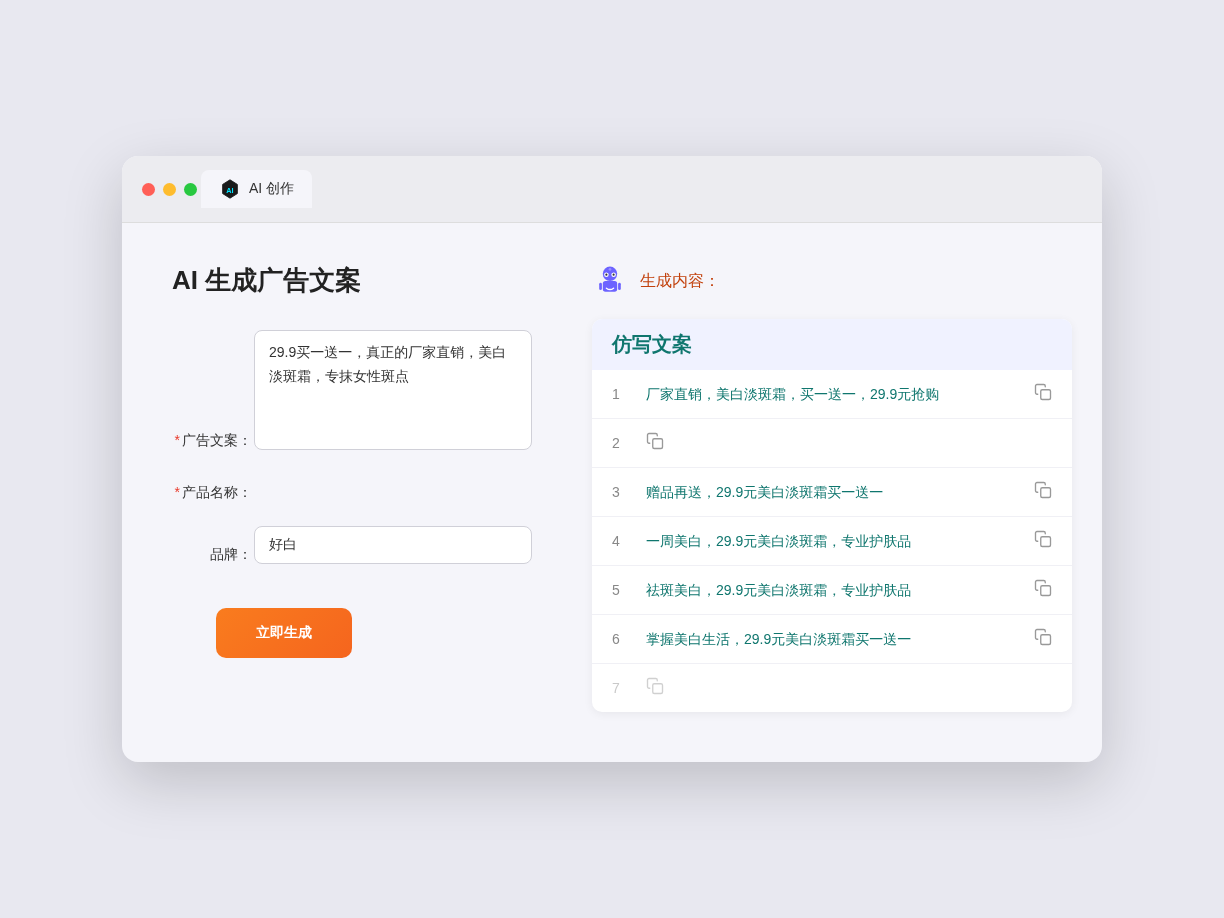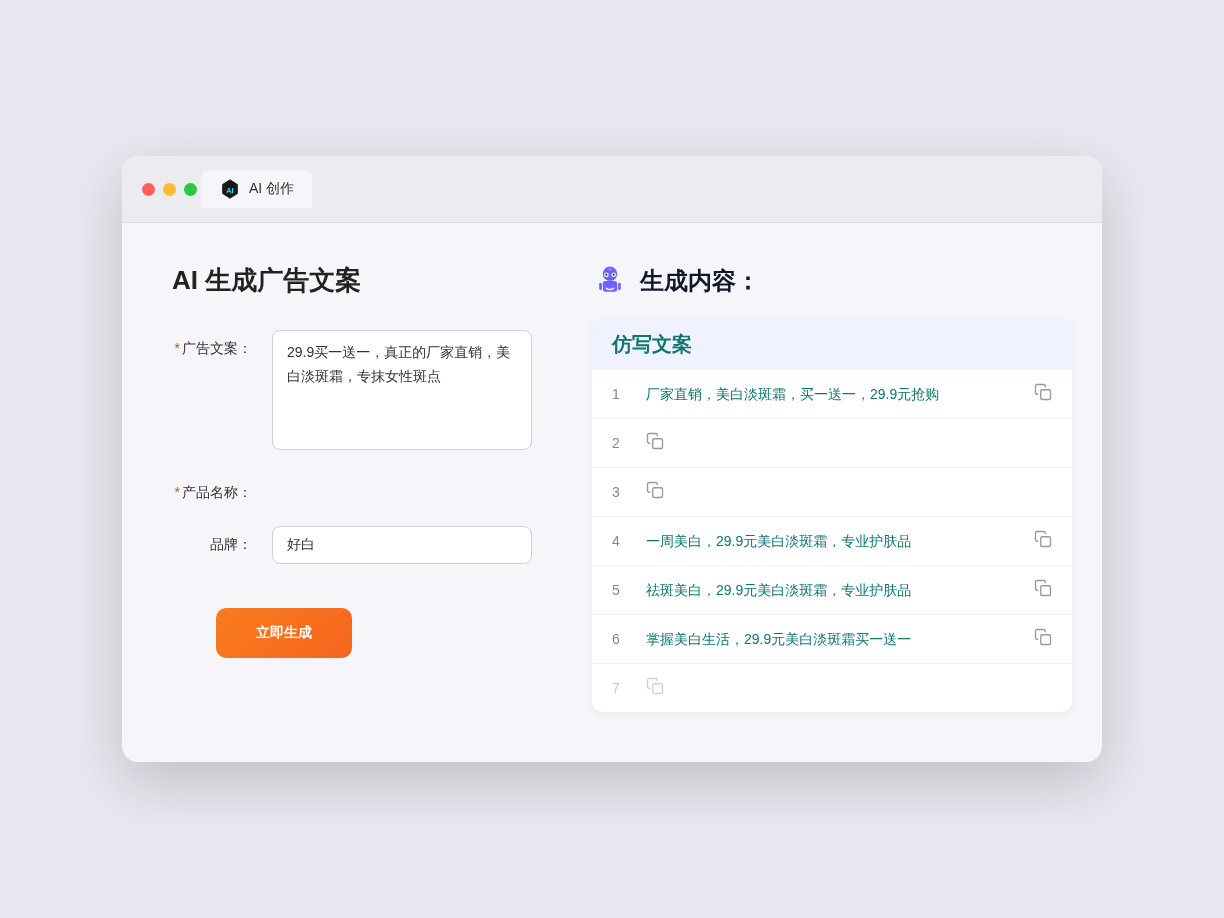--- a/index.html
+++ b/index.html
@@ -74,23 +74,23 @@
 
     .page-title {
       font-size: 26px;
       font-weight: 700;
       color: #222;
       margin-bottom: 32px;
     }
 
     .form-row {
       display: flex;
-      align-items: flex-start;
+      align-items: flex-end;
       margin-bottom: 24px;
-      gap: 20px;
+      gap: 2px;
     }
 
     .form-label {
       font-size: 14px;
       color: #333;
       white-space: nowrap;
       padding-top: 10px;
       min-width: 80px;
       text-align: right;
     }
@@ -138,23 +138,23 @@
     }
 
     .right-header {
       display: flex;
       align-items: center;
       gap: 12px;
       margin-bottom: 20px;
     }
 
     .right-title {
-      font-size: 24px;
-      font-weight: 700;
-      color: #0f172a;
+      font-size: 16px;
+      font-weight: 400;
+      color: #c2410c;
     }
 
     .results-table {
       background: #fff;
       border-radius: 10px;
       overflow: hidden;
       box-shadow: 0 2px 10px rgba(0,0,0,0.06);
     }
 
     .table-header {
@@ -283,20 +283,21 @@
             </div>
             <div class="table-row">
               <span class="row-num">2</span>
               <span style="cursor: pointer;"><svg width="18" height="18" viewBox="0 0 24 24" fill="none" stroke="#999" stroke-width="1.8" stroke-linecap="round" stroke-linejoin="round">
                   <rect x="9" y="9" width="13" height="13" rx="2"></rect>
                   <path d="M5 15H4a2 2 0 0 1-2-2V4a2 2 0 0 1 2-2h9a2 2 0 0 1 2 2v1"></path>
                 </svg></span>
             </div>
             <div class="table-row">
               <span class="row-num">3</span>
+              <span class="row-text">赠品再送，29.9元美白淡斑霜买一送一</span>
               <span style="cursor: pointer;"><svg width="18" height="18" viewBox="0 0 24 24" fill="none" stroke="#999" stroke-width="1.8" stroke-linecap="round" stroke-linejoin="round">
                   <rect x="9" y="9" width="13" height="13" rx="2"></rect>
                   <path d="M5 15H4a2 2 0 0 1-2-2V4a2 2 0 0 1 2-2h9a2 2 0 0 1 2 2v1"></path>
                 </svg></span>
             </div>
             <div class="table-row">
               <span class="row-num">4</span>
               <span class="row-text">一周美白，29.9元美白淡斑霜，专业护肤品</span>
               <span style="cursor: pointer;"><svg width="18" height="18" viewBox="0 0 24 24" fill="none" stroke="#999" stroke-width="1.8" stroke-linecap="round" stroke-linejoin="round">
                   <rect x="9" y="9" width="13" height="13" rx="2"></rect>

